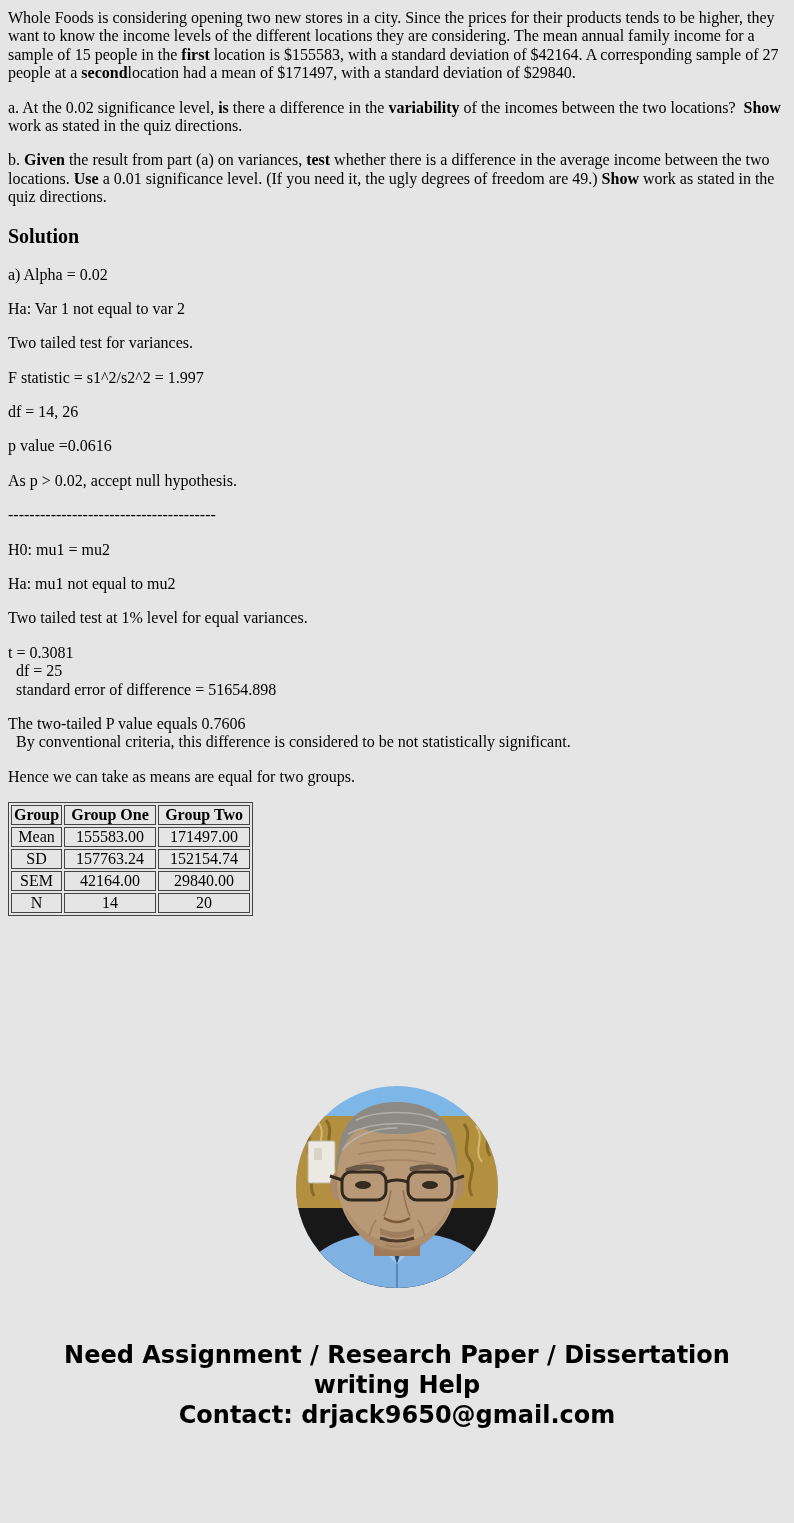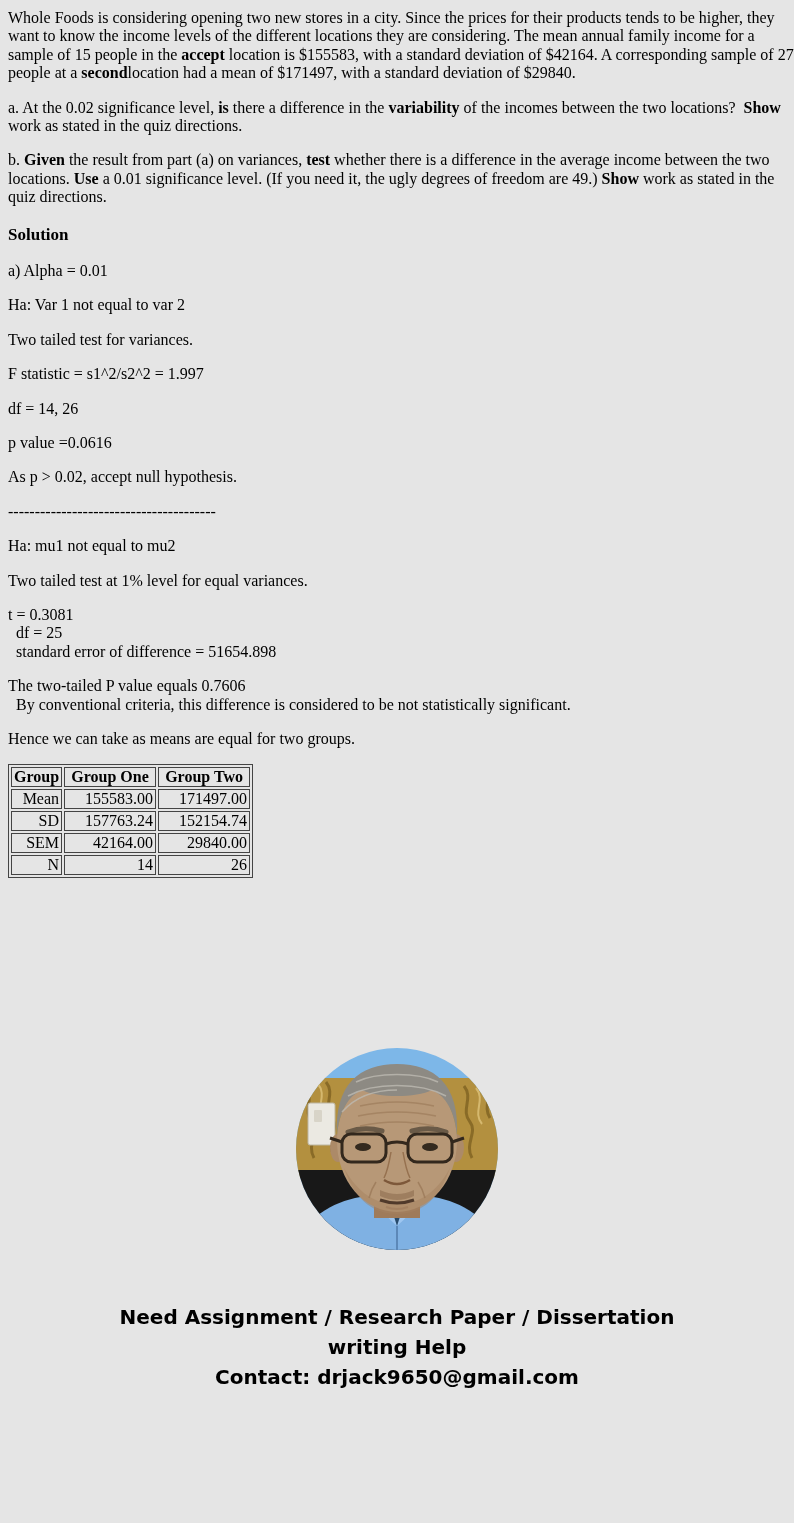--- a/index.html
+++ b/index.html
@@ -15,86 +15,87 @@
     font-size: 16px;
     line-height: 1.15;
   }
   .para {
     margin: 16px 0;
     white-space: pre;
   }
   .problem .para:first-child { margin-top: 0; }
   .para.bold { font-weight: bold; }
   h3.solution-heading {
-    font-size: 17px;
+    font-size: 20px;
     font-weight: bold;
     margin: 18px 0;
     font-family: "Liberation Serif", serif;
   }
   table.stats-table {
     border-collapse: separate;
     border-spacing: 2px;
     border: 1px solid #444444;
     font-size: 16px;
     line-height: 18px;
   }
   table.stats-table th, table.stats-table td {
     border: 1px solid #444444;
     padding: 0 2px;
     white-space: nowrap;
   }
   table.stats-table th { font-weight: bold; text-align: center; }
-  table.stats-table td { font-weight: normal; text-align: right; }
+  table.stats-table td { font-weight: normal; text-align: center; }
   table.stats-table th:nth-child(1) { width: 38px; text-align: right; }
   table.stats-table th:nth-child(2) { width: 86px; }
   table.stats-table th:nth-child(3) { width: 86px; }
   .spacer { height: 170px; }
   .photo-wrap {
     width: 202px;
     height: 202px;
     margin: 0 auto;
   }
   .footer-banner {
     margin-top: 52px;
     text-align: center;
     font-family: "DejaVu Sans", sans-serif;
     font-weight: bold;
-    font-size: 20px;
+    font-size: 24px;
     line-height: 30px;
     color: #000000;
   }
 </style>
 </head>
 <body>
 
 <div class="page">
 
   <div class="problem">
     <p class="para">Whole Foods is considering opening two new stores in a city. Since the prices for their products tends to be higher, they
 want to know the income levels of the different locations they are considering. The mean annual family income for a
-sample of 15 people in the <b>accept</b> location is $155583, with a standard deviation of $42164. A corresponding sample of 27
+sample of 15 people in the <b>first</b> location is $155583, with a standard deviation of $42164. A corresponding sample of 27
 people at a <b>second</b>location had a mean of $171497, with a standard deviation of $29840.</p>
     <p class="para">a. At the 0.02 significance level, <b>is</b> there a difference in the <b>variability</b> of the incomes between the two locations?  <b>Show</b>
 work as stated in the quiz directions.</p>
     <p class="para">b. <b>Given</b> the result from part (a) on variances, <b>test</b> whether there is a difference in the average income between the two
 locations. <b>Use</b> a 0.01 significance level. (If you need it, the ugly degrees of freedom are 49.) <b>Show</b> work as stated in the
 quiz directions.</p>
   </div>
 
   <h3 class="solution-heading">Solution</h3>
 
   <div>
-      <p class="para">a) Alpha = 0.01</p>
+      <p class="para">a) Alpha = 0.02</p>
       <p class="para">Ha: Var 1 not equal to var 2</p>
       <p class="para">Two tailed test for variances.</p>
       <p class="para">F statistic = s1^2/s2^2 = 1.997</p>
       <p class="para">df = 14, 26</p>
       <p class="para">p value =0.0616</p>
       <p class="para">As p &gt; 0.02, accept null hypothesis.</p>
       <p class="para">---------------------------------------</p>
+      <p class="para">H0: mu1 = mu2</p>
       <p class="para">Ha: mu1 not equal to mu2</p>
       <p class="para">Two tailed test at 1% level for equal variances.</p>
       <p class="para">t = 0.3081
   df = 25
   standard error of difference = 51654.898</p>
       <p class="para">The two-tailed P value equals 0.7606
   By conventional criteria, this difference is considered to be not statistically significant.</p>
       <p class="para">Hence we can take as means are equal for two groups.</p>
     </div>
 
@@ -118,21 +119,21 @@
           <td>152154.74</td>
         </tr>
         <tr>
           <td>SEM</td>
           <td>42164.00</td>
           <td>29840.00</td>
         </tr>
         <tr>
           <td>N</td>
           <td>14</td>
-          <td>26</td>
+          <td>20</td>
         </tr>
       </tbody>
   </table>
 
   <div class="spacer"></div>
 
   <div class="photo-wrap">
     <svg viewBox="0 0 202 202" width="202" height="202">
       <defs>
         <clipPath id="circleClip">

